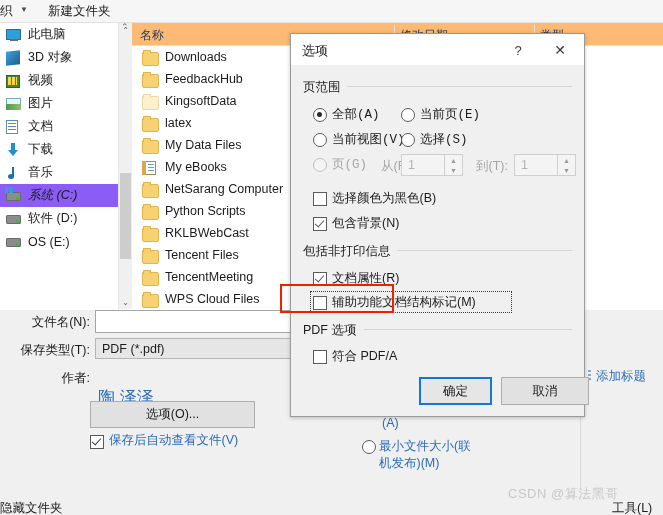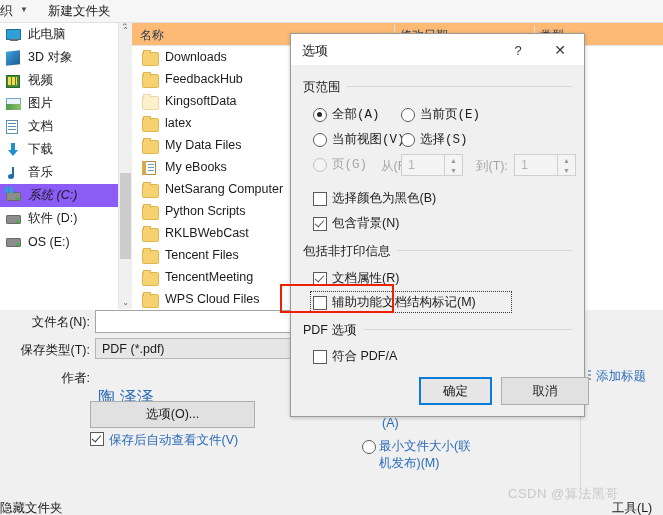--- a/index.html
+++ b/index.html
@@ -130,21 +130,21 @@
   .stype-box{
     position:absolute;left:95px;top:338px;width:475px;height:21px;background:#e6e6e6;
     border:1px solid #b5b5b5;display:flex;align-items:center;padding-left:6px;
     font-size:12.5px;color:#1b1b1b;box-sizing:border-box;
   }
   .opt-btn{
     position:absolute;left:90px;top:401px;width:163px;height:25px;background:#e1e1e1;
     border:1px solid #adadad;font-size:12.5px;color:#1b1b1b;
     display:flex;align-items:center;justify-content:center;
   }
-  .autoview{position:absolute;left:90px;top:432px;display:flex;align-items:flex-start;gap:5px;
+  .autoview{position:absolute;left:90px;top:432px;display:flex;align-items:flex-end;gap:5px;
     font-size:12.5px;color:#2b6cb8;}
   .cb{width:12px;height:12px;border:1px solid #5a5a5a;background:#fff;position:relative;
       display:inline-block;flex:0 0 12px;}
   .cb.checked:after{content:"";position:absolute;left:3px;top:0px;width:4px;height:8px;
       border:solid #3c3c3c;border-width:0 1.6px 1.6px 0;transform:rotate(42deg);}
   .hidden-folders{position:absolute;left:0;top:500px;font-size:12.5px;color:#1b1b1b;}
 
   
   .pub-a{position:absolute;left:382px;top:416px;font-size:12.5px;color:#2b6cb8;}
   .pub-min{position:absolute;left:362px;top:438px;width:120px;font-size:12.5px;color:#2b6cb8;line-height:17px;}

